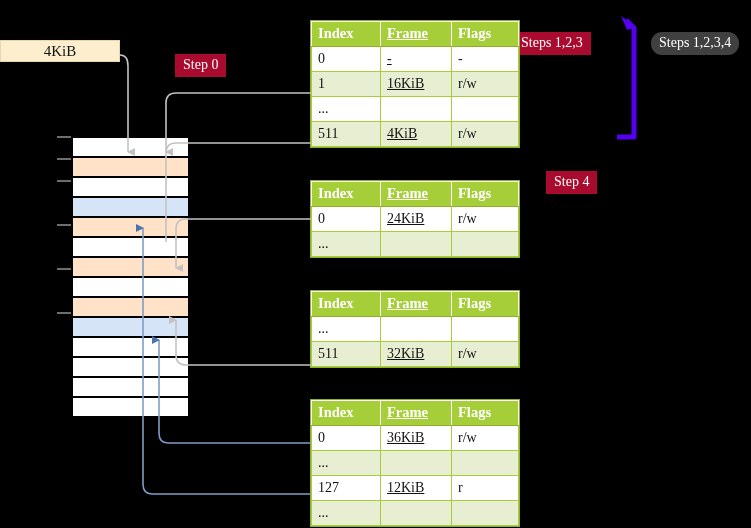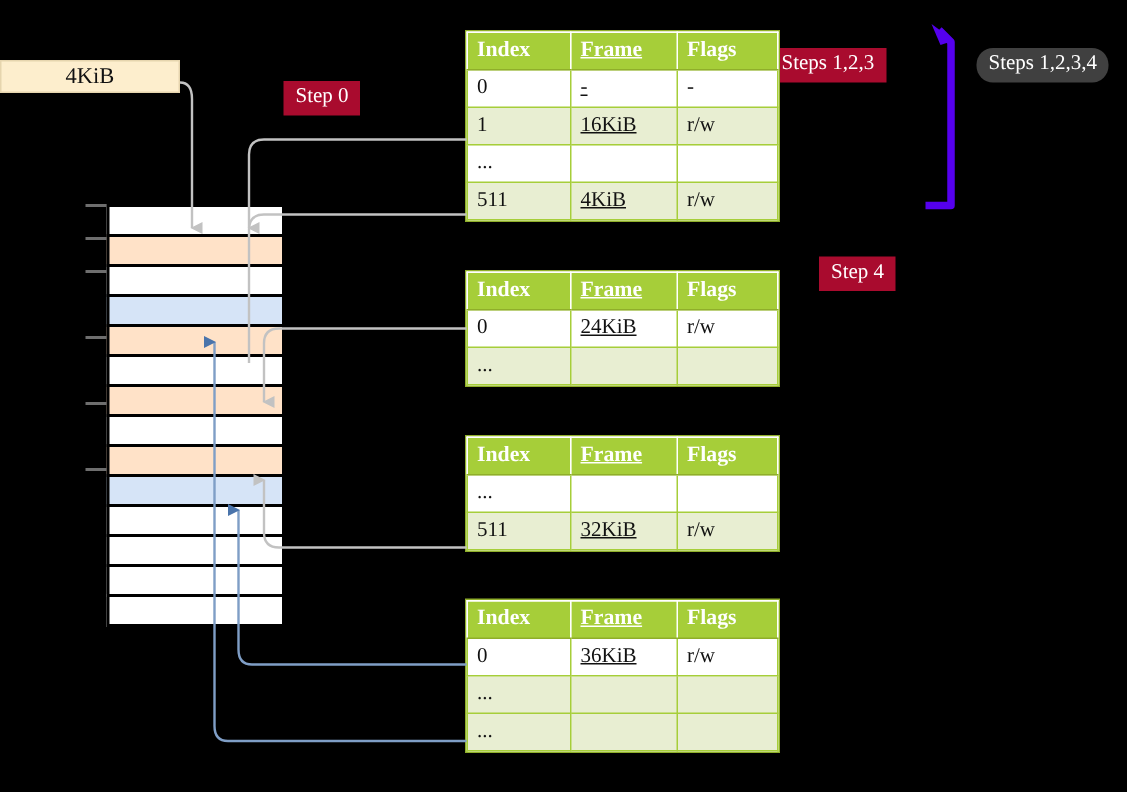--- a/index.html
+++ b/index.html
@@ -145,21 +145,21 @@
   <div class="tick" style="left:57px; top:158px;"></div>
   <div class="tick" style="left:57px; top:180px;"></div>
   <div class="tick" style="left:57px; top:224px;"></div>
   <div class="tick" style="left:57px; top:268px;"></div>
   <div class="tick" style="left:57px; top:312px;"></div>
 
   <div class="size-box" style="left:0px; top:40px; width:120px; height:22px;">
     <span>4KiB</span>
   </div>
 
-  <div class="badge badge-red" style="left:189px; top:41px;">
+  <div class="badge badge-red" style="left:175px; top:41px;">
     <span>Step 0</span>
   </div>
   <div class="badge badge-red" style="left:513px; top:19px;">
     <span>Steps 1,2,3</span>
   </div>
   <div class="badge badge-violet" style="left:651px; top:19px;">
     <span>Steps 1,2,3,4</span>
   </div>
   <div class="badge badge-red" style="left:546px; top:158px;">
     <span>Step 4</span>
@@ -249,20 +249,25 @@
       <tbody>
         <tr>
           <td class="col-index">0</td>
           <td class="col-frame">36KiB</td>
           <td class="col-flags">r/w</td>
         </tr>
         <tr class="alt">
           <td class="col-index">...</td>
           <td class="col-frame"></td>
           <td class="col-flags"></td>
+        </tr>
+        <tr>
+          <td class="col-index">127</td>
+          <td class="col-frame">12KiB</td>
+          <td class="col-flags">r</td>
         </tr>
         <tr class="alt">
           <td class="col-index">...</td>
           <td class="col-frame"></td>
           <td class="col-flags"></td>
         </tr>
       </tbody>
     </table>
     <svg id="wires" viewBox="0 0 751 528" xmlns="http://www.w3.org/2000/svg">
     <defs>

